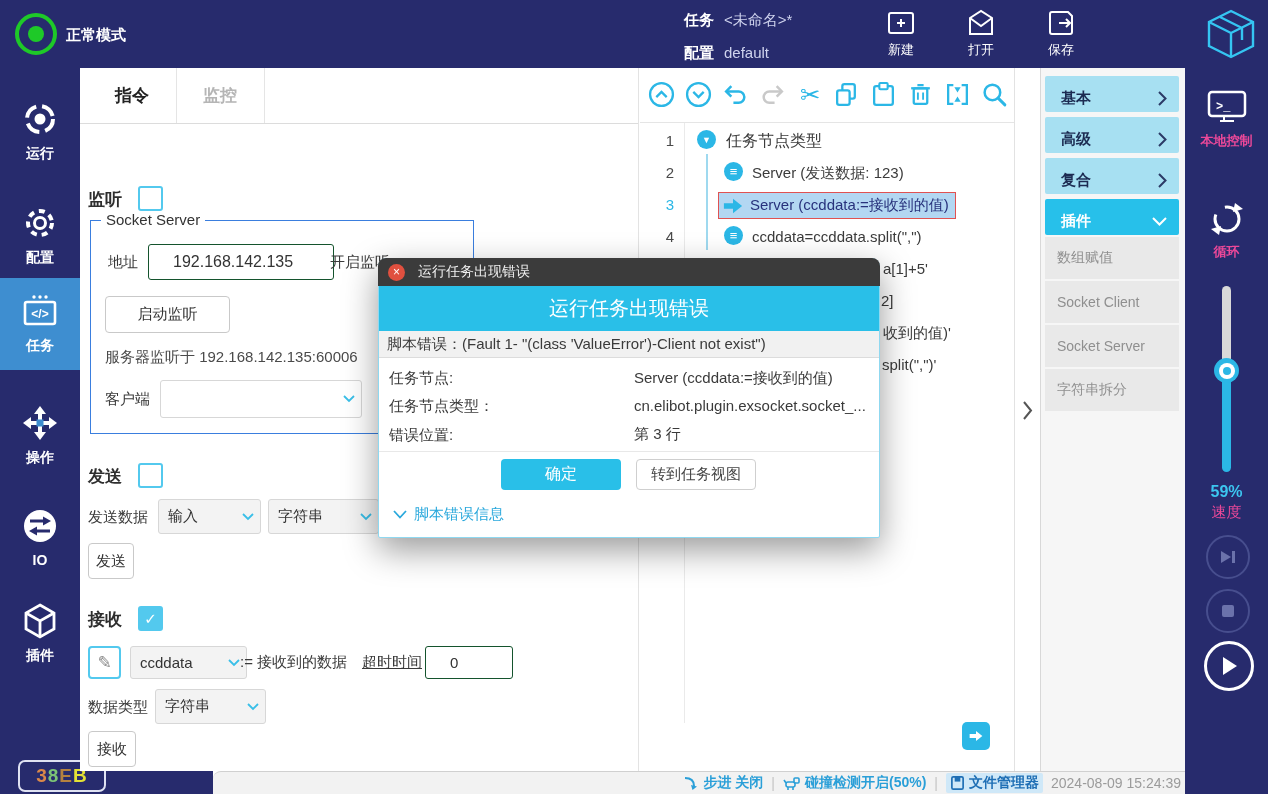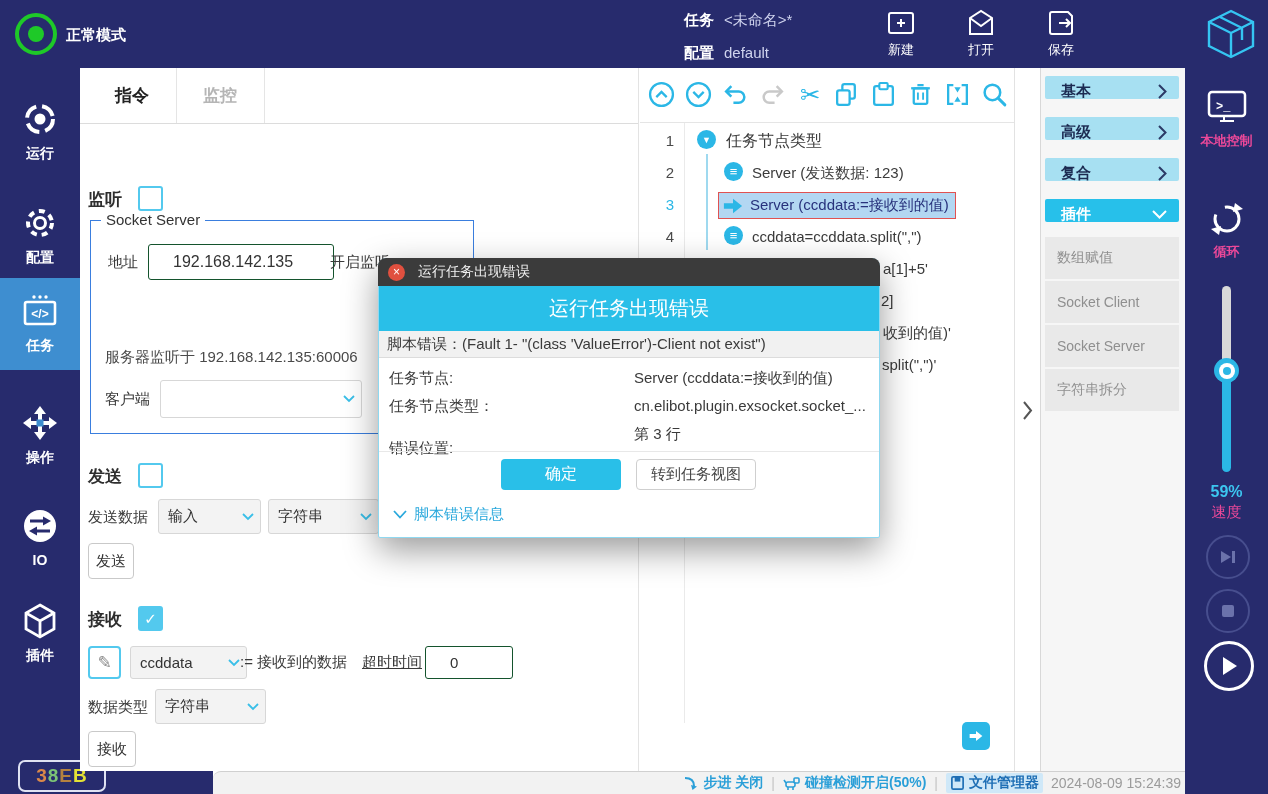--- a/index.html
+++ b/index.html
@@ -34,21 +34,21 @@
   .grp-title{position:absolute;top:-10px;left:10px;background:#fff;padding:0 5px;font-size:15px;color:#333;}
   
   .tree{left:640px;top:68px;width:374px;height:703px;background:#fff;}
   .ticon{position:absolute;top:13px;width:28px;height:28px;cursor:pointer;}
   .trow-num{position:absolute;width:32px;text-align:right;font-size:15px;color:#4a4a4a;}
   .trow-text{position:absolute;font-size:15px;color:#3b3b3b;white-space:nowrap;}
   .node-circle{position:absolute;width:19px;height:19px;border-radius:50%;background:#2bb7e6;color:#fff;display:flex;align-items:center;justify-content:center;}
   .collapse-strip{left:1014px;top:68px;width:26px;height:703px;background:#fff;border-left:1px solid #e2e2e2;}
   
   .palette{left:1040px;top:68px;width:145px;height:703px;background:#f6f6f6;border-left:1px solid #d8d8d8;}
-  .pcat{position:absolute;left:4px;width:134px;height:23px;background:#a7e0f2;display:flex;align-items:center;justify-content:space-between;padding:8px 12px 0 16px;box-sizing:border-box;font-size:15px;font-weight:bold;color:#1c2b52;border-radius:2px;cursor:pointer;}
+  .pcat{position:absolute;left:4px;width:134px;height:36px;background:#a7e0f2;display:flex;align-items:center;justify-content:space-between;padding:8px 12px 0 16px;box-sizing:border-box;font-size:15px;font-weight:bold;color:#1c2b52;border-radius:2px;cursor:pointer;}
   .pcat.open{background:#27c0ea;color:#fff;}
   .pitem{position:absolute;left:4px;width:134px;height:42px;background:#e9e9e9;display:flex;align-items:center;padding-left:12px;box-sizing:border-box;font-size:14px;color:#8f8f8f;cursor:pointer;}
   
   .rsb{left:1185px;top:68px;width:83px;height:726px;background:#272b6d;}
   .rsb-lbl{position:absolute;width:83px;text-align:center;color:#ec4899;font-size:13px;font-weight:bold;}
   .circ-btn{position:absolute;border-radius:50%;display:flex;align-items:center;justify-content:center;cursor:pointer;}
   
   .statusbar{left:213px;top:771px;width:972px;height:23px;background:#f2f2f2;border-top:1px solid #d0d0d0;border-radius:8px 0 0 0;display:flex;align-items:center;justify-content:flex-end;gap:8px;padding-right:4px;box-sizing:border-box;font-size:14px;}
   .sb-cyan{color:#2a9fd8;font-weight:bold;display:flex;align-items:center;gap:4px;}
   .sb-sep{color:#c4c4c4;}
@@ -177,20 +177,21 @@
     <div class="lblb" style="left:8px;top:120px;">监听</div>
     <div class="cb" style="left:58px;top:118px;"></div>
 
     <div class="grp" style="left:10px;top:152px;width:382px;height:212px;">
       <div class="grp-title">Socket Server</div>
     </div>
     <div class="lbl" style="left:28px;top:185px;">地址</div>
     <div class="inp" style="left:68px;top:176px;width:160px;height:34px;font-size:16px;">192.168.142.135</div>
     <div class="lbl" style="left:250px;top:185px;">开启监听</div>
 
+    <div class="btn" style="left:25px;top:228px;width:123px;height:35px;">启动监听</div>
 
     <div class="lbl" style="left:25px;top:280px;color:#4a4a4a;">服务器监听于 192.168.142.135:60006</div>
 
     <div class="lbl" style="left:25px;top:322px;">客户端</div>
     <div class="dd white" style="left:80px;top:312px;width:185px;height:36px;">
       <span></span>
       <svg width="12" height="8" viewBox="0 0 12 8">
           <polyline points="1,1 6,6 11,1" fill="none" stroke="#39bfe8" stroke-width="1.8"></polyline>
         </svg>
     </div>
@@ -454,21 +455,21 @@
       </div>
       <span style="color:#f0f0f0;font-size:14px;margin-left:13px;">运行任务出现错误</span>
     </div>
     <div class="dlg-header">运行任务出现错误</div>
     <div class="dlg-script">脚本错误：(Fault 1- "(class 'ValueError')-Client not exist")</div>
 
     <div class="dlg-lbl" style="top:110px;">任务节点:</div>
     <div class="dlg-val" style="top:110px;">Server (ccddata:=接收到的值)</div>
     <div class="dlg-lbl" style="top:138px;">任务节点类型：</div>
     <div class="dlg-val" style="top:138px;">cn.elibot.plugin.exsocket.socket_...</div>
-    <div class="dlg-lbl" style="top:180px;">错误位置:</div>
+    <div class="dlg-lbl" style="top:167px;">错误位置:</div>
     <div class="dlg-val" style="top:166px;">第 3 行</div>
 
     <div class="abs" style="left:0;top:192px;width:500px;height:1px;background:#e8e8e8;"></div>
 
     <div class="abs fxc" style="left:122px;top:200px;width:120px;height:31px;background:#29bfe8;border-radius:4px;color:#fff;font-size:16px;cursor:pointer;">确定</div>
     <div class="abs fxc" style="left:257px;top:200px;width:120px;height:31px;background:#fff;border:1px solid #cfcfcf;border-radius:4px;color:#444;font-size:15px;box-sizing:border-box;cursor:pointer;">转到任务视图</div>
 
     <div class="abs fx" style="left:14px;top:246px;gap:7px;color:#29a8dc;font-size:15px;cursor:pointer;">
       <svg width="14" height="9" viewBox="0 0 14 9">
           <polyline points="1,1 7,7.5 13,1" fill="none" stroke="#29a8dc" stroke-width="1.8"></polyline>

